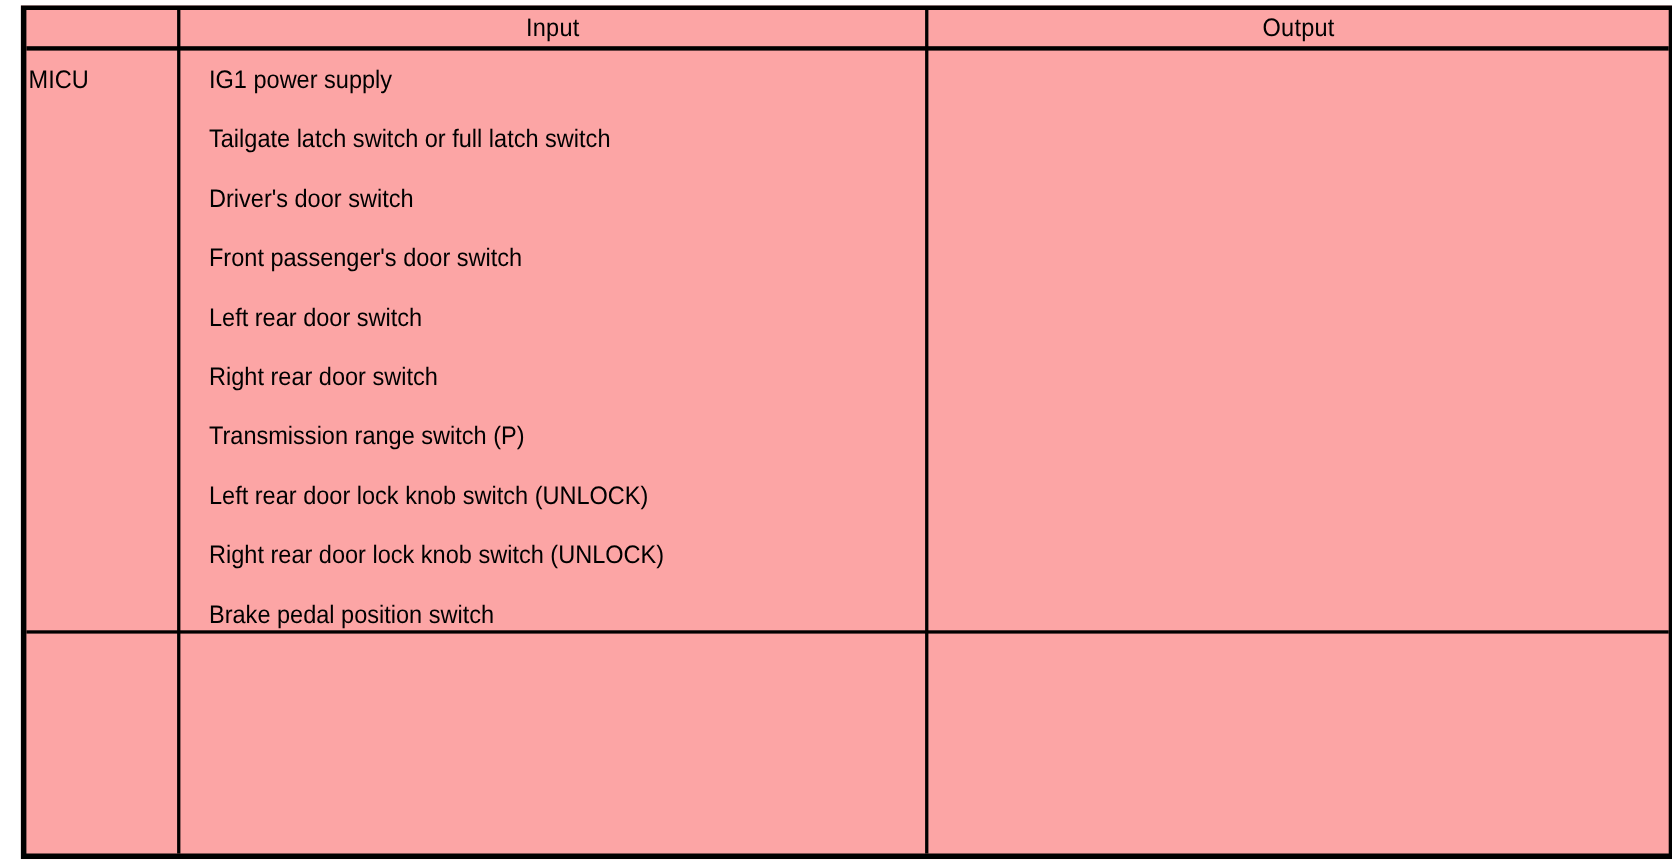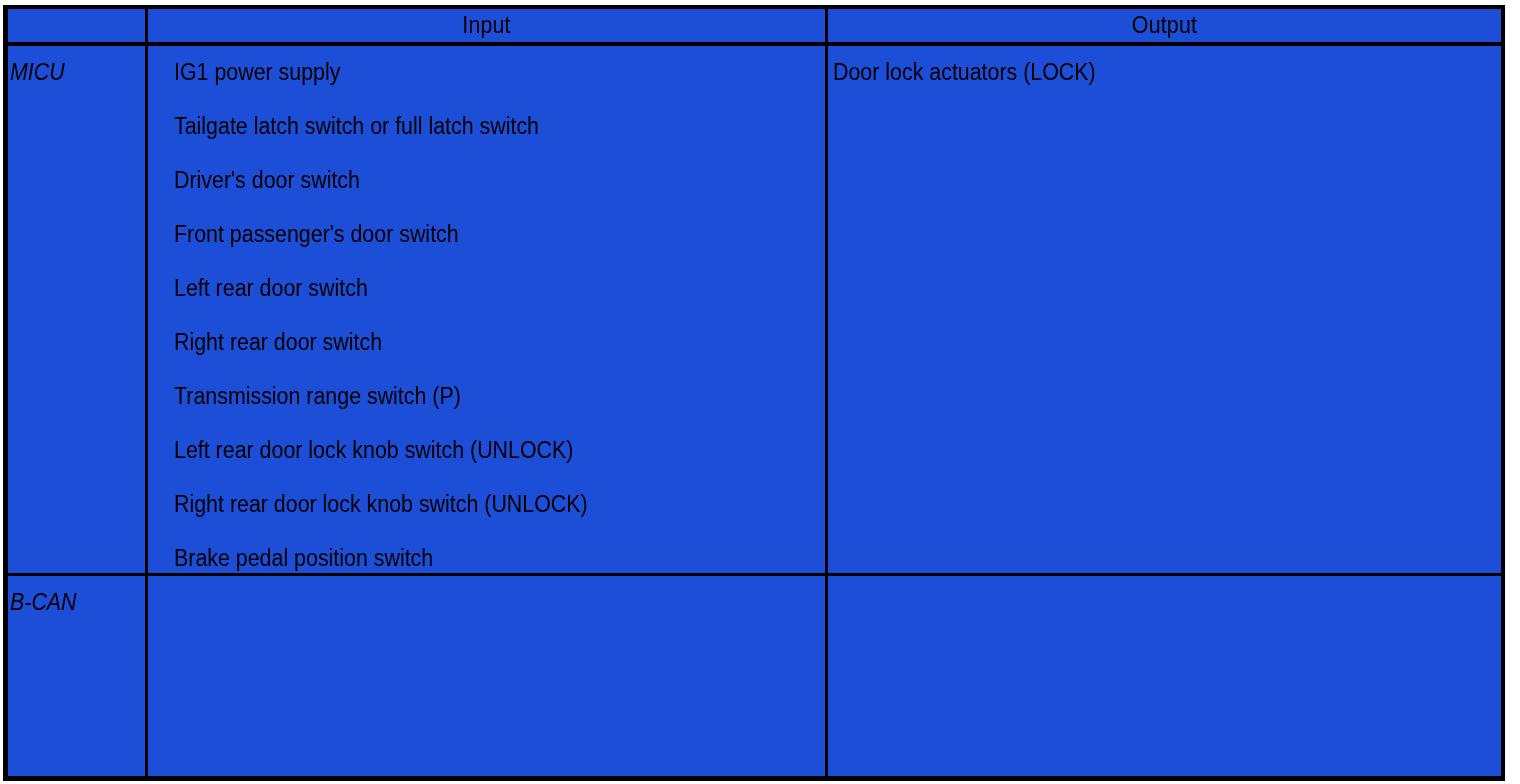--- a/index.html
+++ b/index.html
@@ -16,30 +16,30 @@
   }
   .sheet {
     position: relative;
     width: 1520px;
     height: 784px;
     background: #ffffff;
   }
   
   .io-table {
     position: absolute;
-    left: 3px;
+    left: 19px;
     top: 5px;
     width: 1502px;
     height: 776px;
     border-left: 5px solid #000;
     border-right: 4px solid #000;
     border-top: 4px solid #000;
     border-bottom: 5px solid #000;
     box-sizing: border-box;
-    background: #1d4ed8;
+    background: #fca5a5;
   }
   
   .vdiv {
     position: absolute;
     top: 0;
     bottom: 0;
     width: 3px;
     background: #000;
   }
   .vdiv.col1 { left: 137px; }
@@ -86,21 +86,21 @@
   }
   .section.micu  { top: 37px; height: 527px; }
   .section.bcan  { top: 567px; height: 200px; }
 
   .cell {
     position: absolute;
     top: 0;
     bottom: 0;
     box-sizing: border-box;
   }
-  .cell.c-source { left: 0px;   width: 117px; padding-left: 2px; font-style: italic; }
+  .cell.c-source { left: 0px;   width: 117px; padding-left: 2px; }
   .cell.c-input  { left: 140px; width: 677px; padding-left: 26px; }
   .cell.c-output { left: 820px; width: 673px; padding-left: 5px; }
 
   .line {
     font-size: 23px;
     line-height: 1;
     white-space: nowrap;
     transform: scaleX(0.93);
     transform-origin: left center;
     height: 23px;
@@ -157,32 +157,22 @@
           <li>Front passenger's door switch</li>
           <li>Left rear door switch</li>
           <li>Right rear door switch</li>
           <li>Transmission range switch (P)</li>
           <li>Left rear door lock knob switch (UNLOCK)</li>
           <li>Right rear door lock knob switch (UNLOCK)</li>
           <li>Brake pedal position switch</li>
         </ul>
       </div>
 
-      <div class="cell c-output">
-        <div class="pad-top"></div>
-        <ul class="item-list">
-          <li>Door lock actuators (LOCK)</li>
-        </ul>
-      </div>
     </div>
 
     <div class="section bcan">
-      <div class="cell c-source">
-        <div class="pad-top"></div>
-        <div class="line">B-CAN</div>
-      </div>
 
 
       <div class="cell c-output"></div>
     </div>
 
   </div>
 </div>
 
 </body></html>

